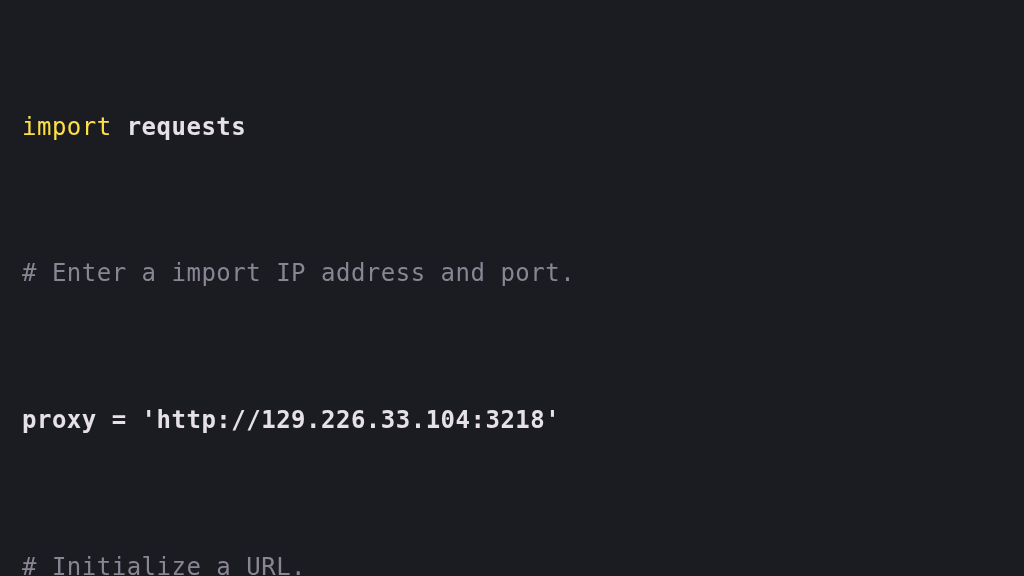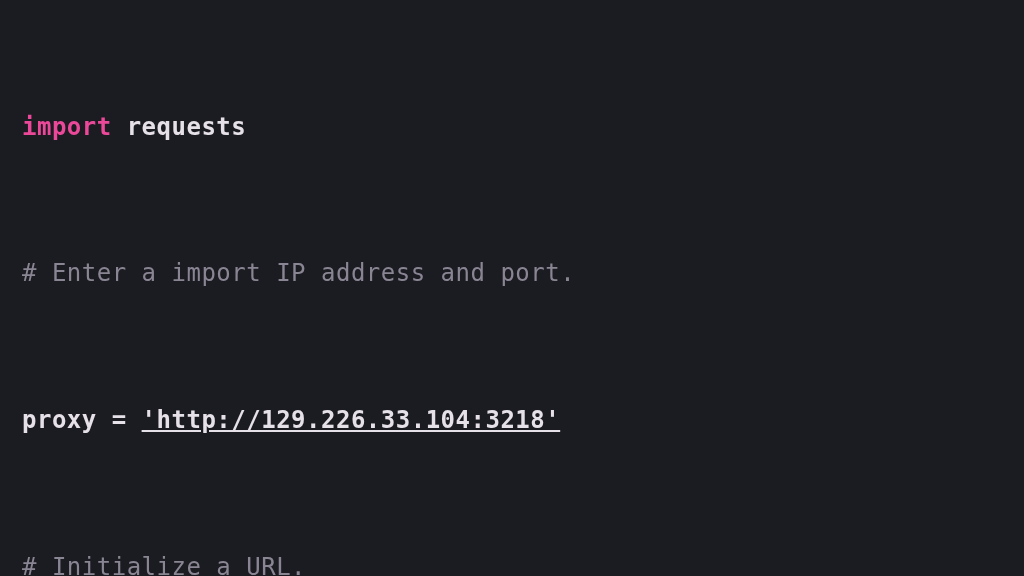--- a/index.html
+++ b/index.html
@@ -14,26 +14,26 @@
     overflow: hidden;
   }
   .code-block {
     padding: 18px 22px 18px 22px;
     color: #e6e1e8;
     white-space: pre-wrap;
     word-wrap: break-word;
     letter-spacing: 0.5px;
   }
   .line { margin: 0 0 22px 0; }
-  .kw-import { color: #ec4899; font-weight: bold; }
+  .kw-import { color: #fde047; font-weight: normal; }
   .mod { color: #e6e1e8; font-weight: bold; }
   .comment { color: #8a8593; }
   .var { color: #e6e1e8; font-weight: bold; }
   .op { color: #e6e1e8; font-weight: bold; }
-  .str { color: #e6e1e8; font-weight: bold; text-decoration: underline; }
+  .str { color: #e6e1e8; font-weight: bold; }
   .plain { color: #e6e1e8; font-weight: bold; }
 </style>
 </head>
 <body>
 
 <div class="code-block">
 
   <div class="line"><span class="kw-import">import</span><span class="plain"> </span><span class="mod">requests</span></div>
 
   <div class="line"><span class="comment"># Enter a import IP address and port.</span></div>

